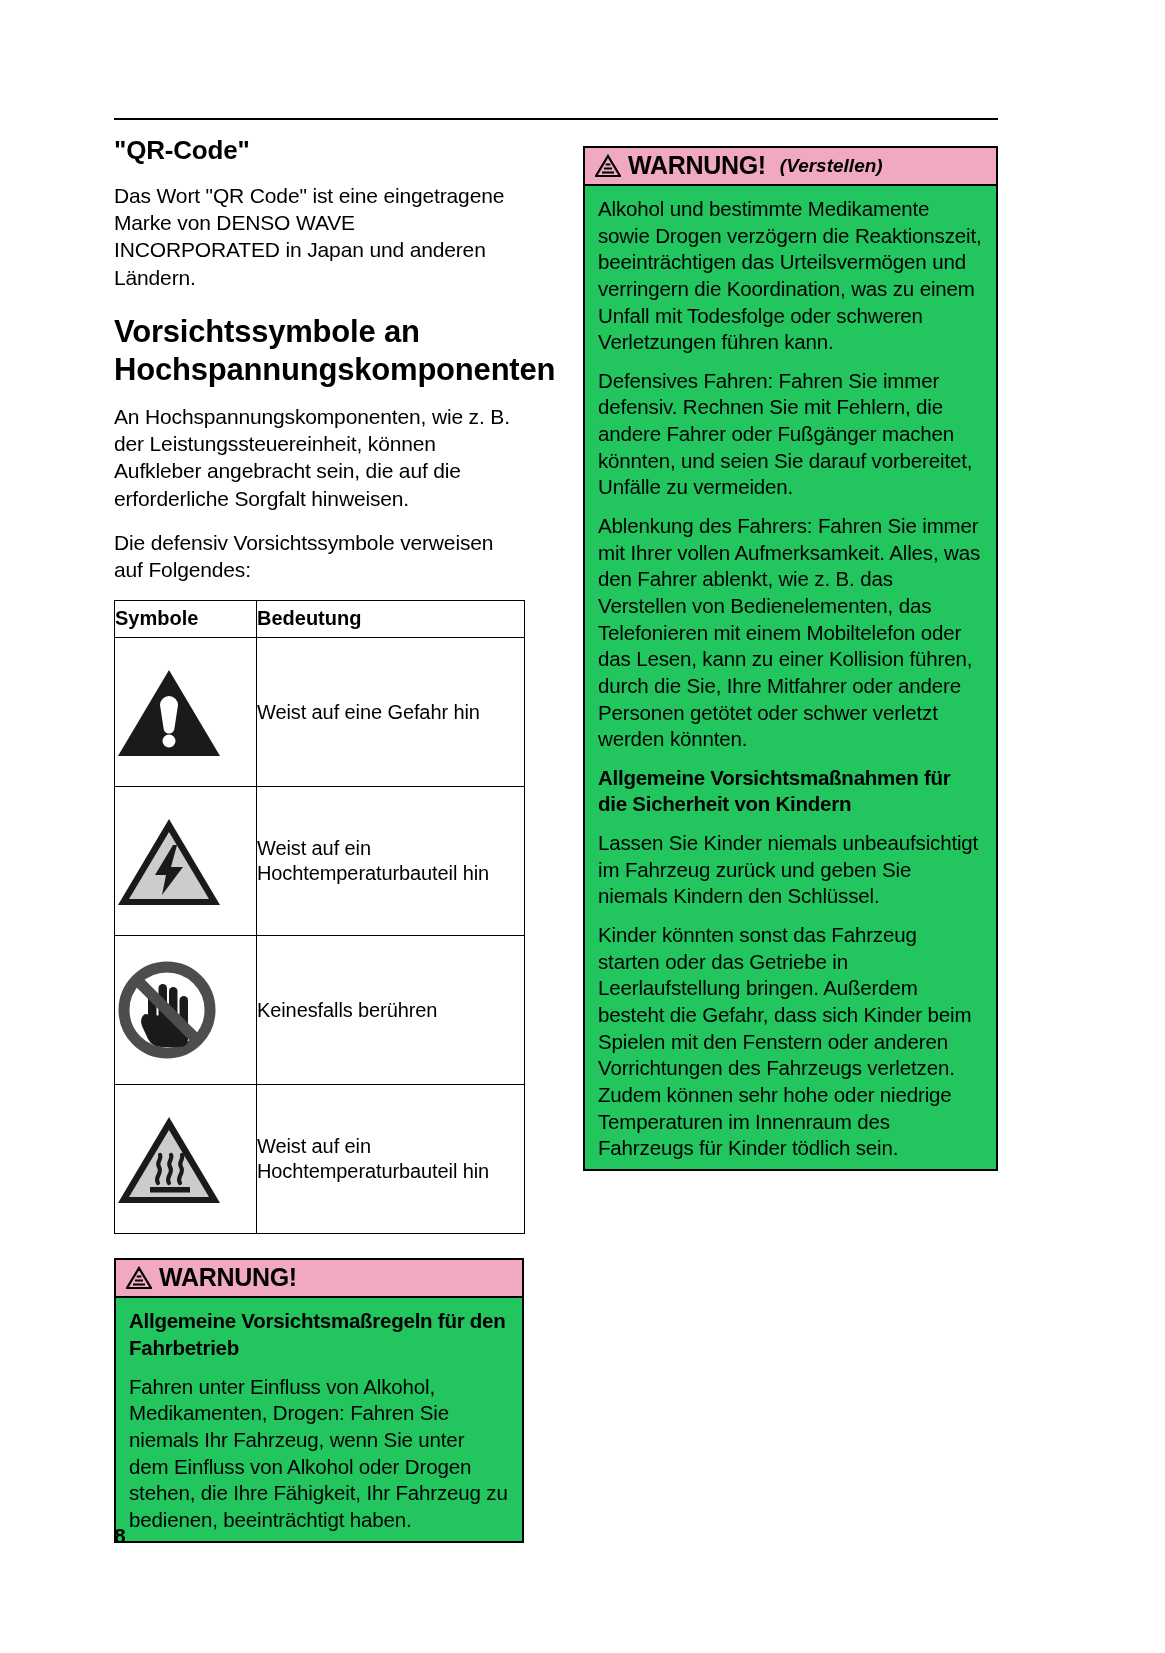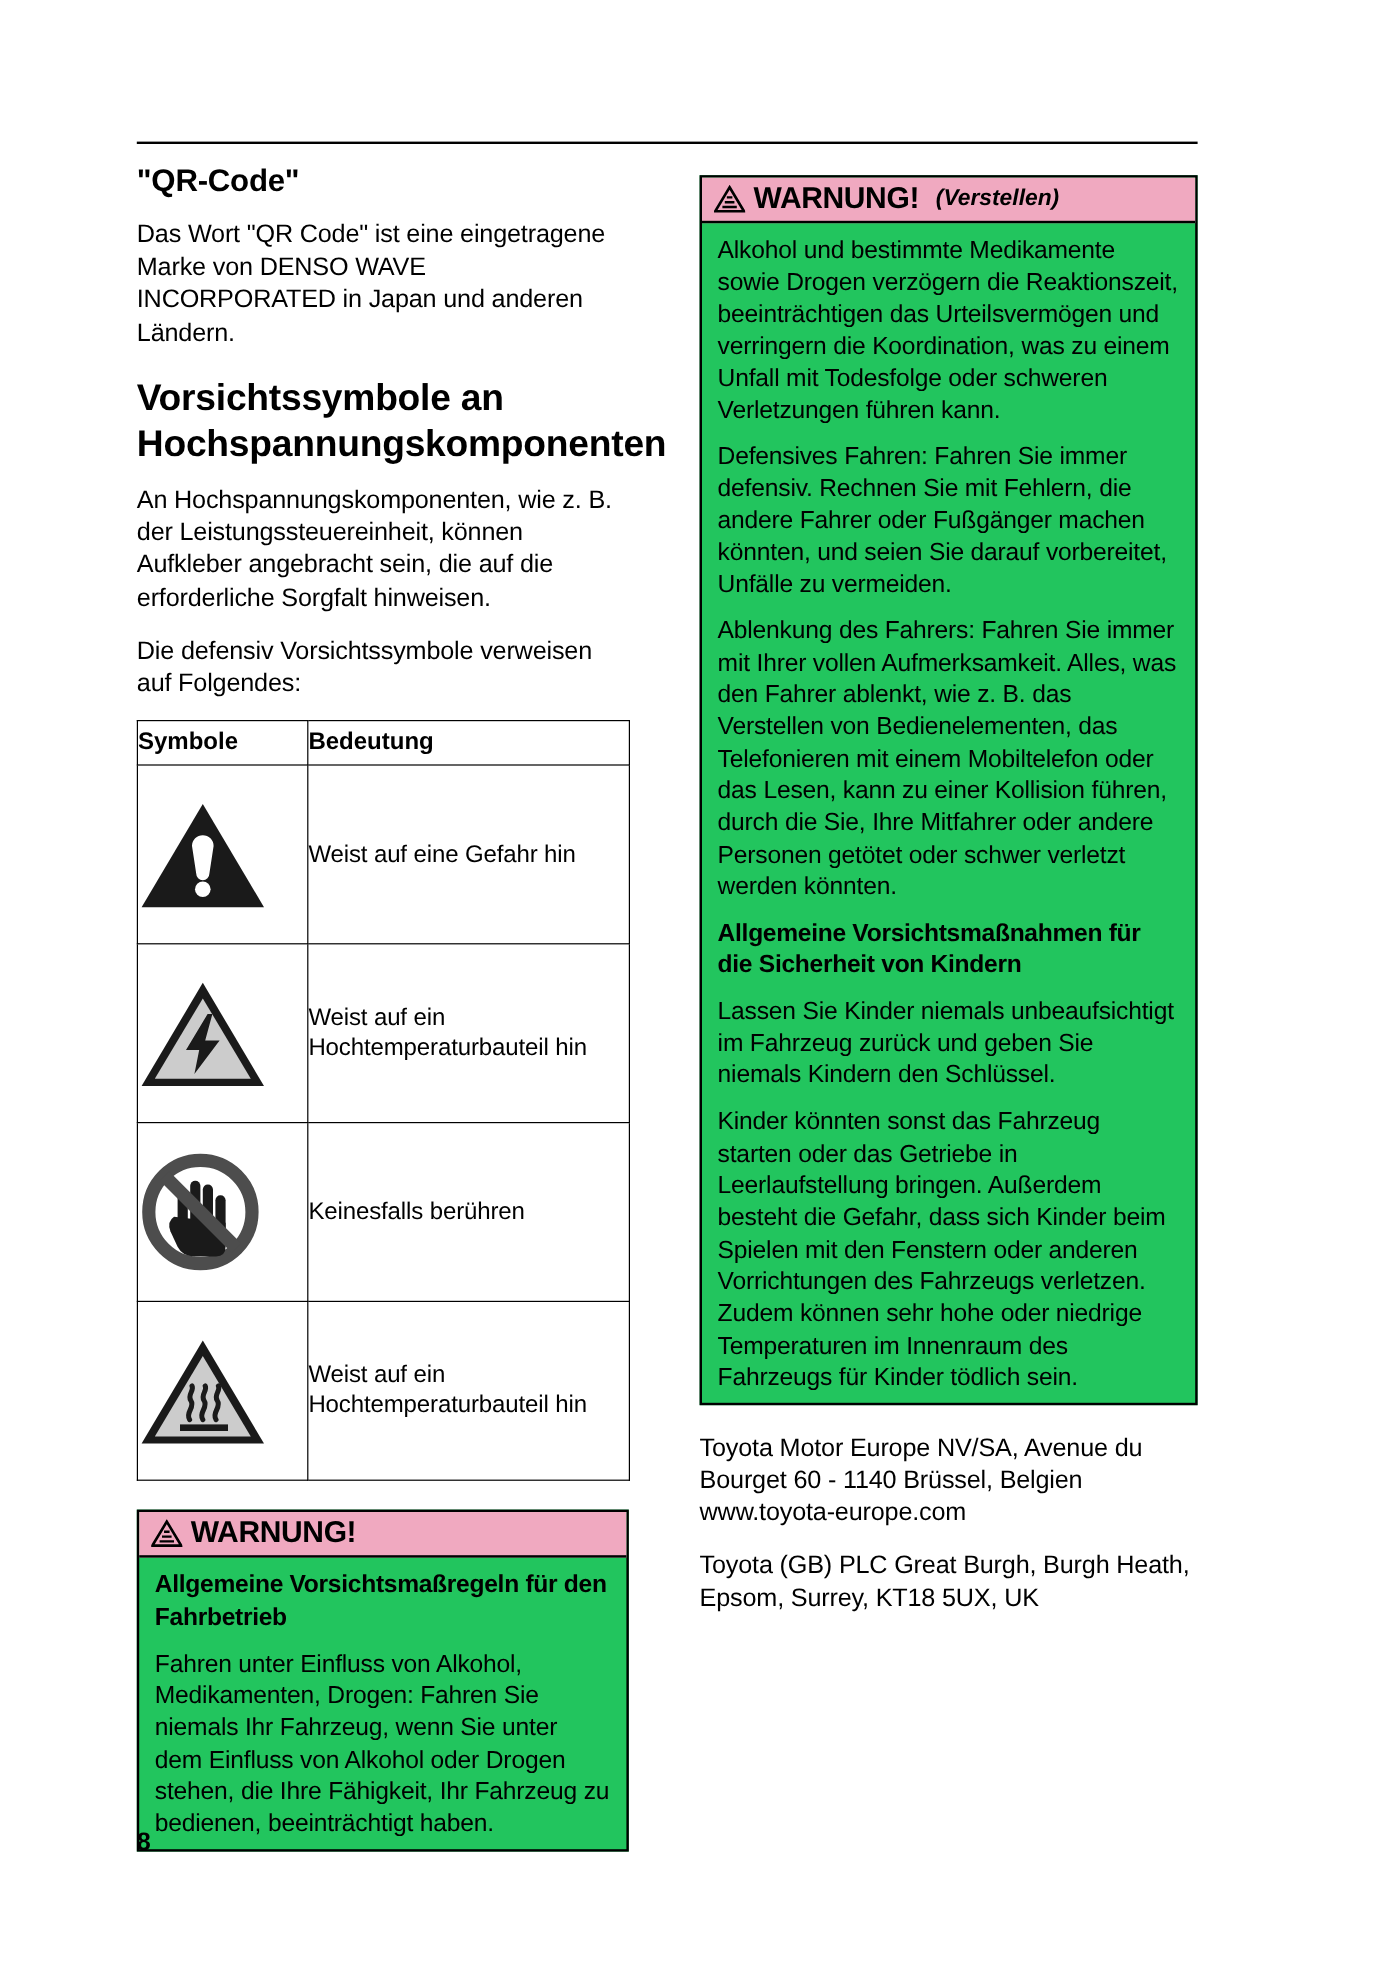--- a/index.html
+++ b/index.html
@@ -292,22 +292,18 @@
       <div class="warn-body">
         <p>Alkohol und bestimmte Medikamente sowie Drogen verzögern die Reaktionszeit, beeinträchtigen das Urteilsvermögen und verringern die Koordination, was zu einem Unfall mit Todesfolge oder schweren Verletzungen führen kann.</p>
         <p>Defensives Fahren: Fahren Sie immer defensiv. Rechnen Sie mit Fehlern, die andere Fahrer oder Fußgänger machen könnten, und seien Sie darauf vorbereitet, Unfälle zu vermeiden.</p>
         <p>Ablenkung des Fahrers: Fahren Sie immer mit Ihrer vollen Aufmerksamkeit. Alles, was den Fahrer ablenkt, wie z. B. das Verstellen von Bedienelementen, das Telefonieren mit einem Mobiltelefon oder das Lesen, kann zu einer Kollision führen, durch die Sie, Ihre Mitfahrer oder andere Personen getötet oder schwer verletzt werden könnten.</p>
         <p class="bold">Allgemeine Vorsichtsmaßnahmen für die Sicherheit von Kindern</p>
         <p>Lassen Sie Kinder niemals unbeaufsichtigt im Fahrzeug zurück und geben Sie niemals Kindern den Schlüssel.</p>
         <p>Kinder könnten sonst das Fahrzeug starten oder das Getriebe in Leerlaufstellung bringen. Außerdem besteht die Gefahr, dass sich Kinder beim Spielen mit den Fenstern oder anderen Vorrichtungen des Fahrzeugs verletzen. Zudem können sehr hohe oder niedrige Temperaturen im Innenraum des Fahrzeugs für Kinder tödlich sein.</p>
       </div>
     </div>
 
-    <div class="addr-block">
-      <p class="addr">Toyota Motor Europe NV/SA, Avenue du Bourget 60 - 1140 Brüssel, Belgien www.toyota-europe.com</p>
-      <p class="addr">Toyota (GB) PLC Great Burgh, Burgh Heath, Epsom, Surrey, KT18 5UX, UK</p>
-    </div>
 
   </div>
 
   <div class="page-num">8</div>
 
 </div>
 
 </body></html>

